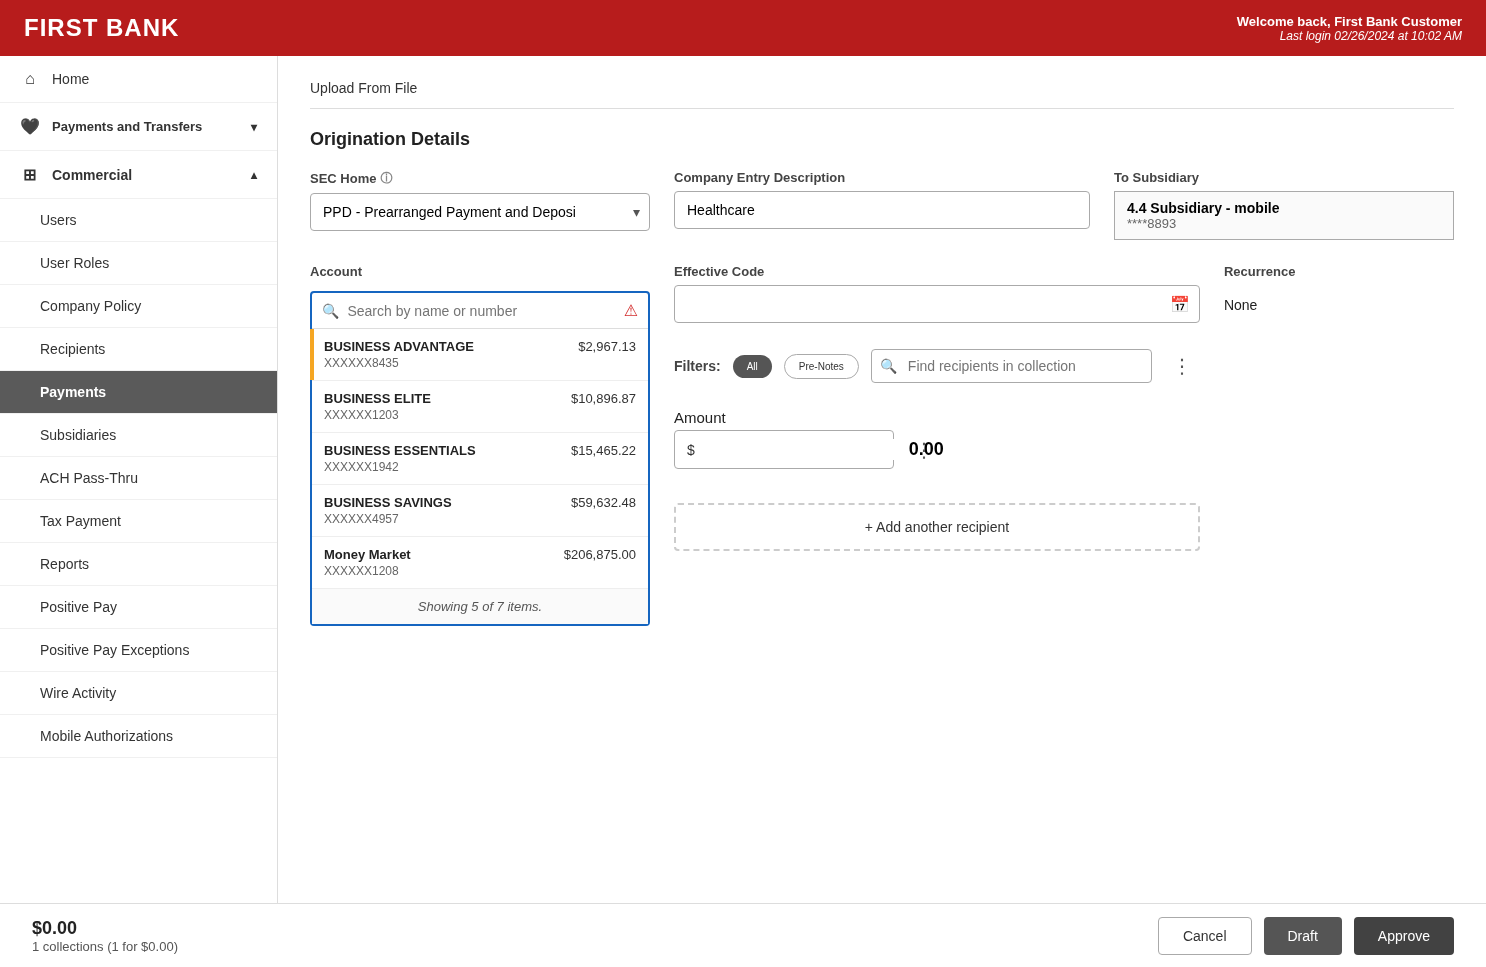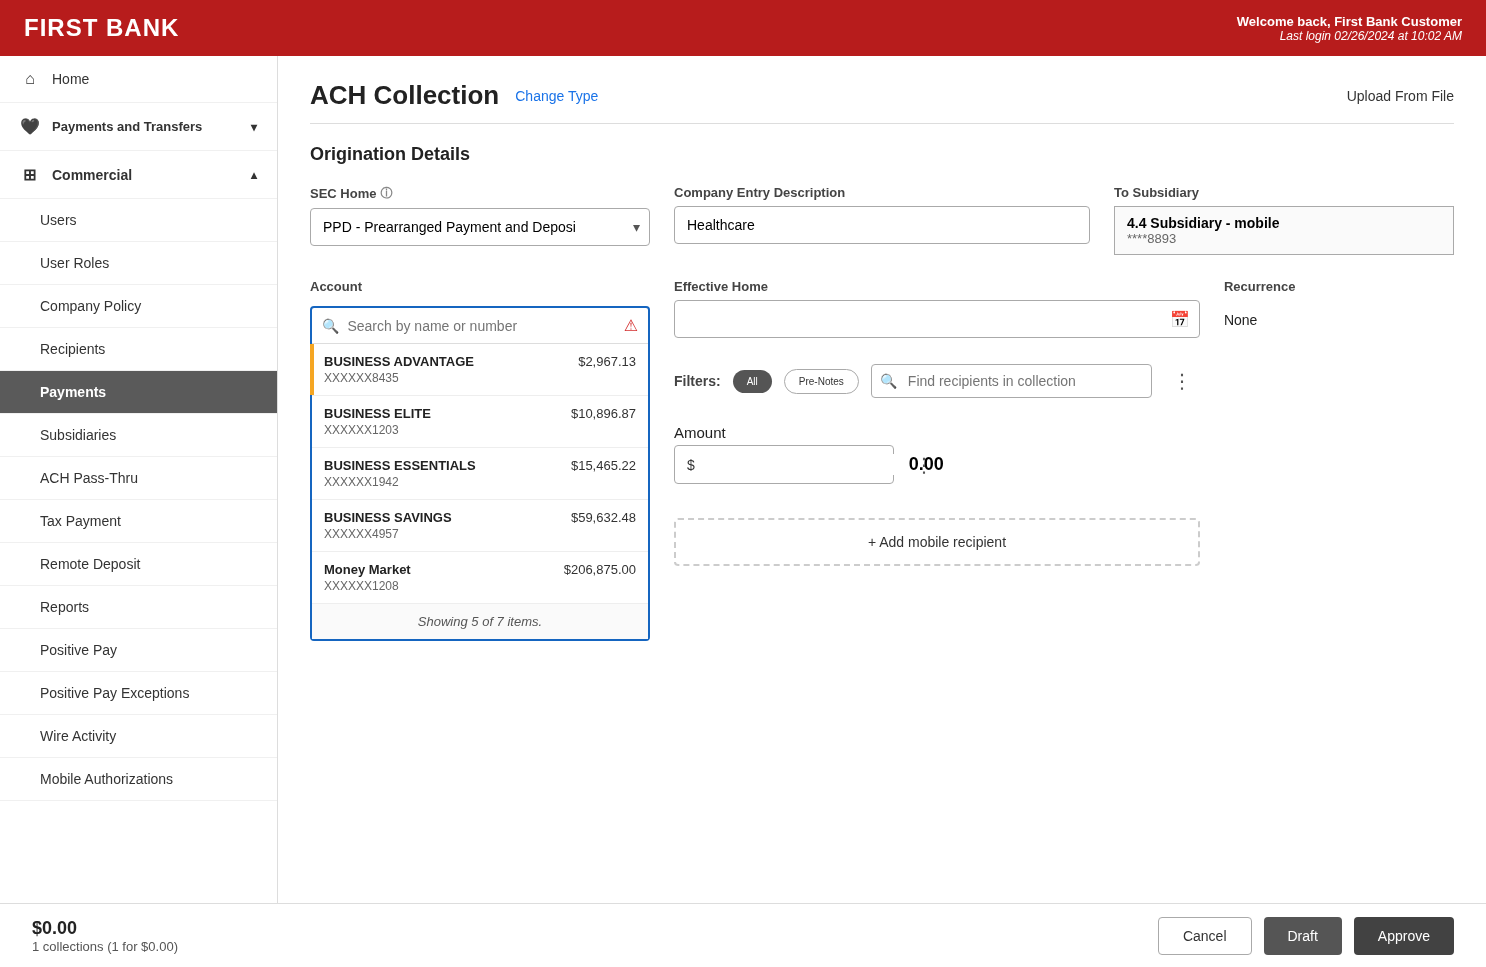--- a/index.html
+++ b/index.html
@@ -425,46 +425,39 @@
     <div class="sidebar-sub-item">
       <span>Subsidiaries</span>
     </div>
     <div class="sidebar-sub-item">
       <span>ACH Pass-Thru</span>
     </div>
     <div class="sidebar-sub-item">
       <span>Tax Payment</span>
     </div>
     <div class="sidebar-sub-item">
-      <span>Remote Deposit</span>
-    </div>
-    <div class="sidebar-sub-item">
       <span>Reports</span>
     </div>
     <div class="sidebar-sub-item">
       <span>Positive Pay</span>
     </div>
     <div class="sidebar-sub-item">
       <span>Positive Pay Exceptions</span>
     </div>
     <div class="sidebar-sub-item">
       <span>Wire Activity</span>
     </div>
     <div class="sidebar-sub-item">
       <span>Mobile Authorizations</span>
     </div>
   </div>
 
   <div class="content">
 
     <div class="page-header">
-      <div class="page-title-area">
-        <h1 class="page-title">ACH Collection</h1>
-        <a class="change-type-link">Change Type</a>
-      </div>
       <span class="upload-link">Upload From File</span>
     </div>
 
     <hr class="divider">
 
     <div>
       <div class="section-title">Origination Details</div>
 
       <div class="form-row">
         <div class="form-field field-sec">
@@ -539,21 +532,21 @@
                   <span class="acct-num">XXXXXX1208</span>
                 </div>
                 <span class="acct-balance">$206,875.00</span>
               </div>
             </div>
             <div class="account-showing">Showing 5 of 7 items.</div>
           </div>
         </div>
 
         <div class="form-field field-effective">
-          <label>Effective Home</label>
+          <label>Effective Code</label>
           <div class="date-input-wrapper">
             <input type="text" style="">
             <span class="cal-icon">📅</span>
           </div>
 
           <div style="margin-top: 20px;">
             <div style="display:flex; align-items:center; gap:12px;">
               <span class="filters-label">Filters:</span>
               <button class="filter-btn active">All</button>
               <button class="filter-btn inactive">Pre-Notes</button>
@@ -570,21 +563,21 @@
             <div class="amount-row">
               <div class="amount-input-wrapper">
                 <span class="dollar-sign">$</span>
                 <input type="text" value="0.00" style="">
               </div>
               <button class="more-btn">⋮</button>
             </div>
           </div>
 
           <div style="margin-top:12px;">
-            <button class="add-recipient-btn">+ Add mobile recipient</button>
+            <button class="add-recipient-btn">+ Add another recipient</button>
           </div>
         </div>
 
         <div class="form-field field-recurrence">
           <label>Recurrence</label>
           <div class="recurrence-label">None</div>
         </div>
       </div>
     </div>
 

